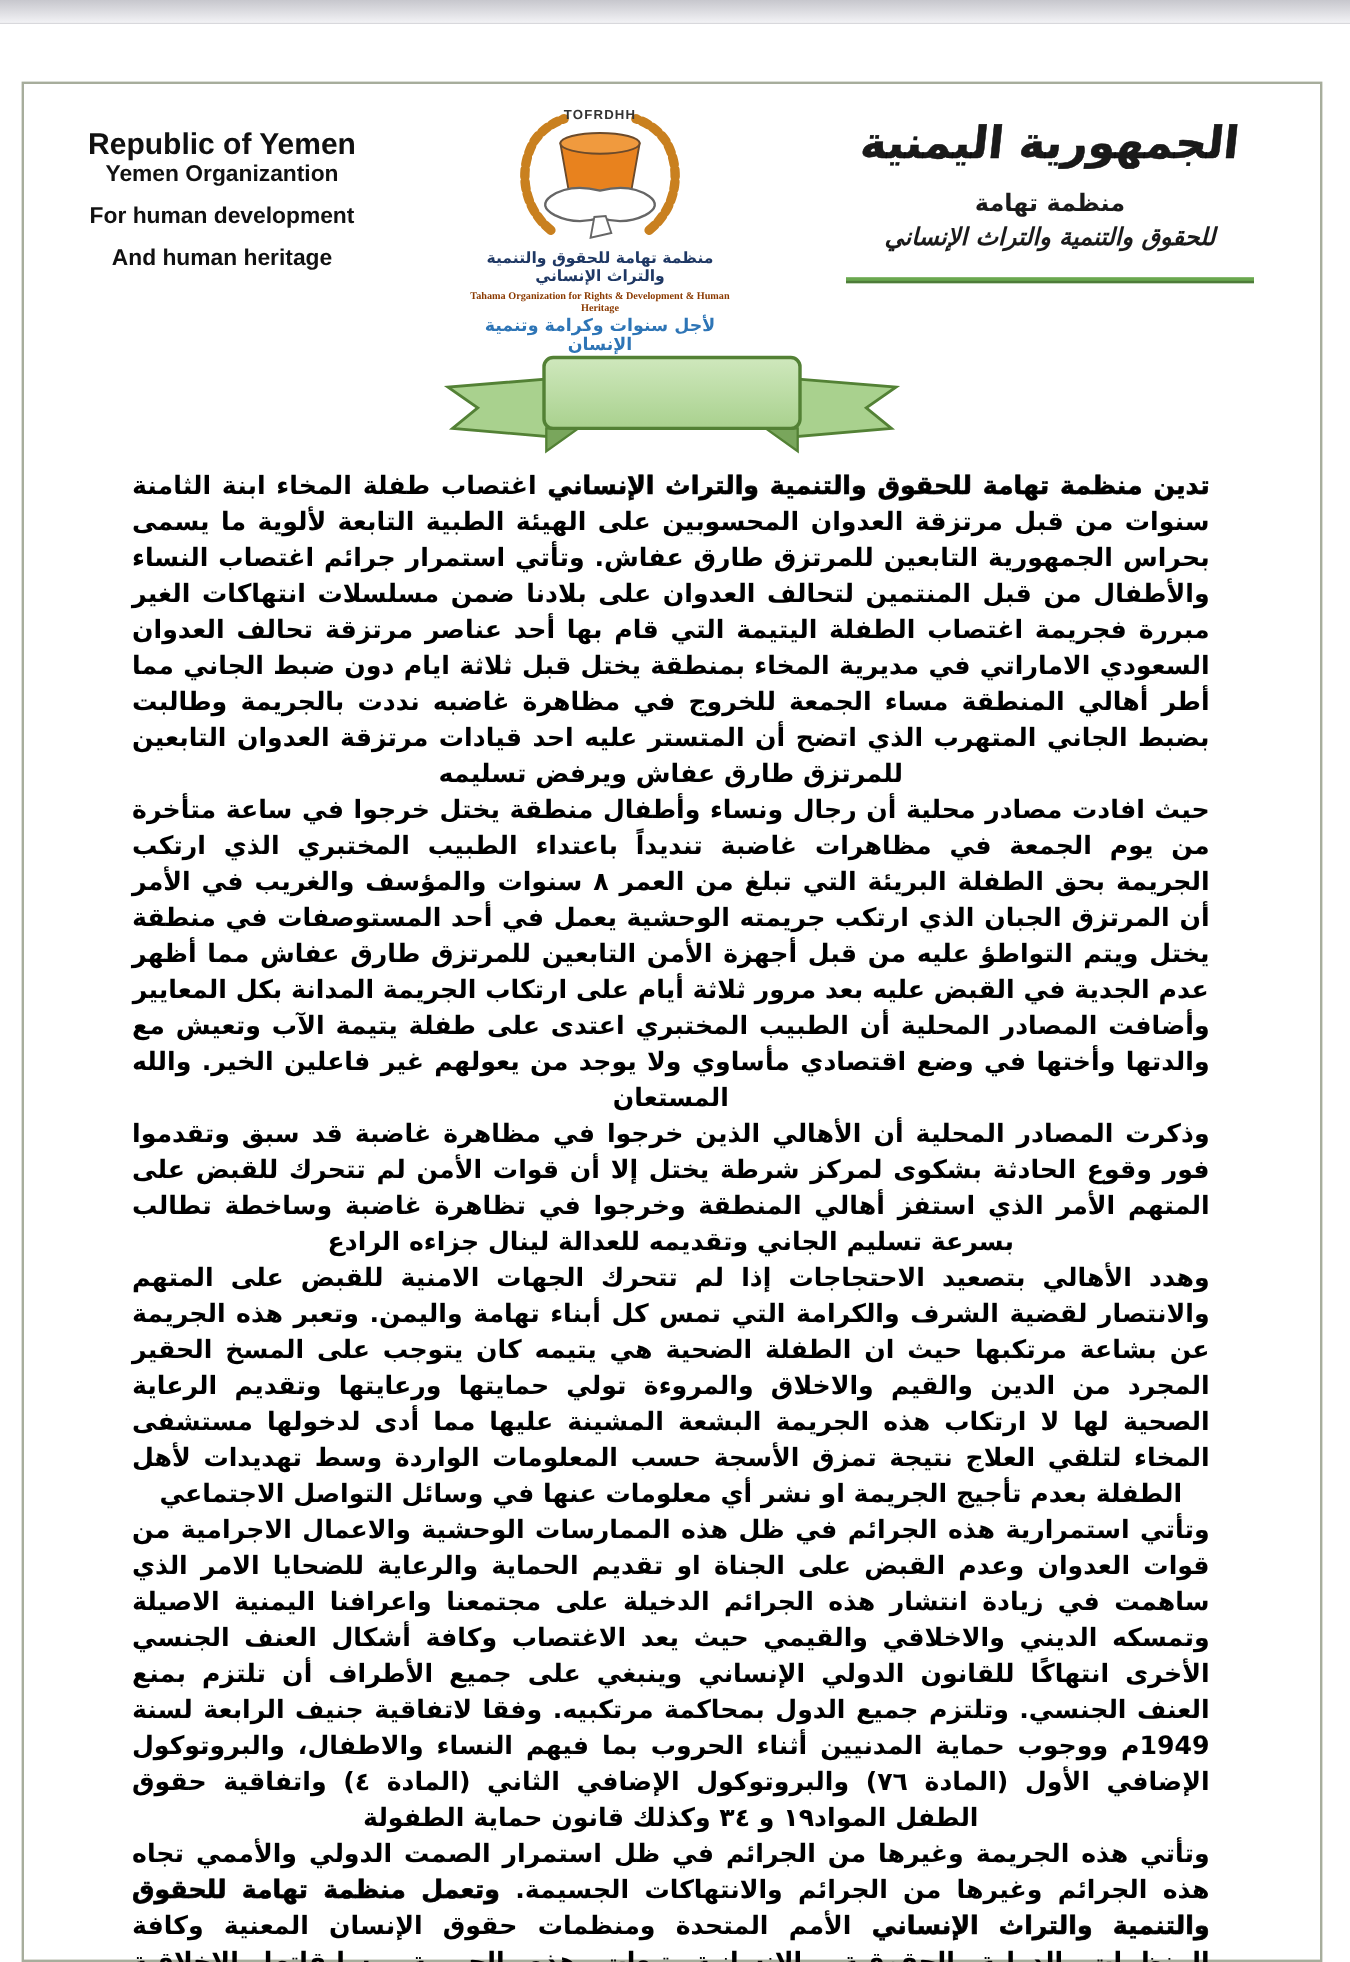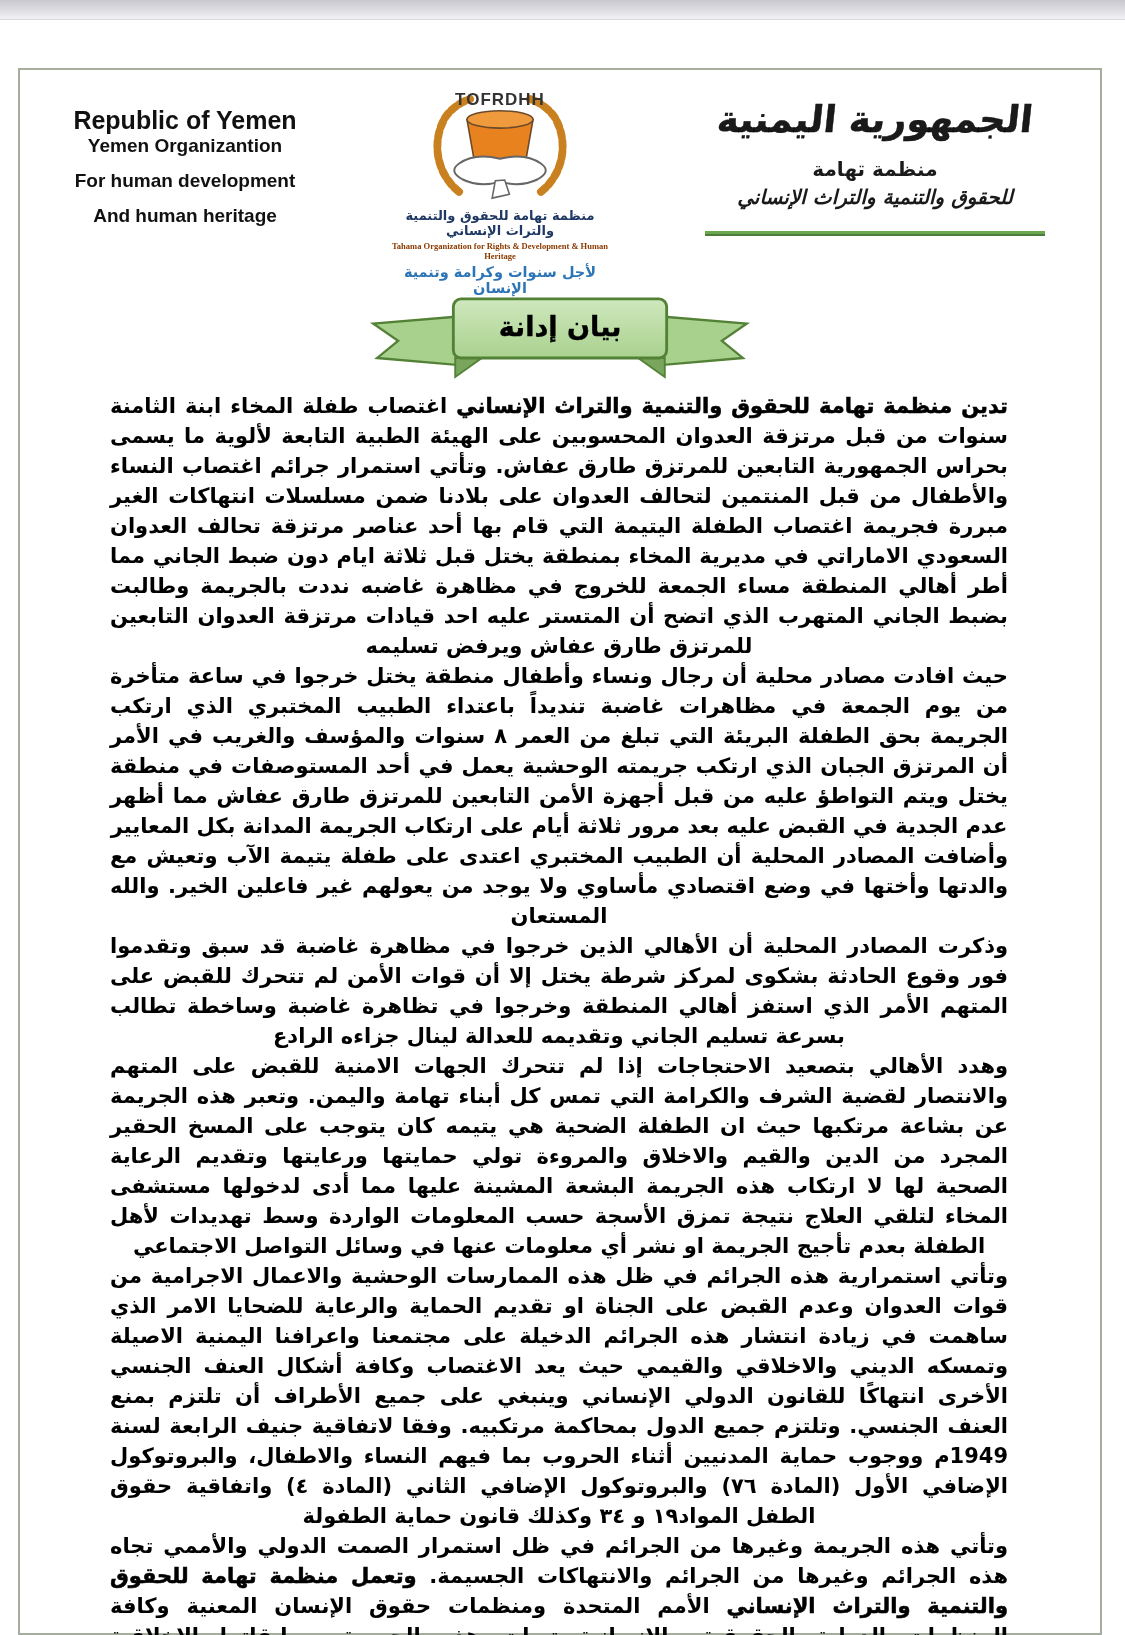--- a/index.html
+++ b/index.html
@@ -28,21 +28,21 @@
     font-size:37px; font-weight:900; color:#1a1a1a; transform:skewX(-6deg);
     -webkit-text-stroke:.4px #000; margin-bottom:16px;
   }
   .org-ar{ font-size:20px; font-weight:800; color:#1a1a1a; margin-bottom:4px; }
   .org-sub-ar{ font-size:20px; font-weight:800; font-style:italic; color:#1a1a1a; margin-bottom:22px; }
   .green-rule{ width:340px; height:5px; margin:0 auto; background:#6aa84f; border-bottom:2px solid #4e7c3a; }
   
   .logo{ position:relative; display:inline-block; text-align:center; }
   .logo .acronym{
     position:absolute; top:2px; left:0; right:0; text-align:center;
-    font-family:"Liberation Sans", sans-serif; font-size:17px; font-weight:bold;
+    font-family:"Liberation Sans", sans-serif; font-size:11px; font-weight:bold;
     letter-spacing:1px; color:#333;
   }
   .logo .name-ar{ font-size:13px; font-weight:800; color:#1f3864; margin-top:2px; }
   .logo .name-en{ font-family:"Liberation Serif", serif; font-size:8.5px; font-weight:bold; color:#8b3a00; margin-top:3px; }
   .logo .motto-ar{ font-size:14.5px; font-weight:800; color:#2e75b6; margin-top:3px; }
   .logo-svg{ display:block; margin:0 auto; }
   
   .ribbon{ position:relative; width:400px; height:92px; margin:-6px auto 6px auto; }
   .ribbon-text{
     position:absolute; left:0; right:0; top:20px; text-align:center;
@@ -106,21 +106,20 @@
         <polygon points="100,68 100,88 128,68" fill="#79a65c" stroke="#538135" stroke-width="2"></polygon>
         <polygon points="320,68 320,88 292,68" fill="#79a65c" stroke="#538135" stroke-width="2"></polygon>
         <defs>
           <linearGradient id="rg" x1="0" y1="0" x2="0" y2="1">
             <stop offset="0" stop-color="#cfe8bd"></stop>
               <stop offset="1" stop-color="#a9d18e"></stop>
           </linearGradient>
         </defs>
         <rect x="98" y="6" width="224" height="62" rx="8" fill="url(#rg)" stroke="#538135" stroke-width="3"></rect>
       </svg>
-      <div class="ribbon-text" dir="rtl">بيان إدانة</div>
     </div>
 
     <div class="doc-body">
       <p><span class="xbold">تدين منظمة تهامة للحقوق والتنمية والتراث الإنساني</span><span> اغتصاب طفلة المخاء ابنة الثامنة سنوات من قبل مرتزقة العدوان المحسوبين على الهيئة الطبية التابعة لألوية ما يسمى بحراس الجمهورية التابعين للمرتزق طارق عفاش. وتأتي استمرار جرائم اغتصاب النساء والأطفال من قبل المنتمين لتحالف العدوان على بلادنا ضمن مسلسلات انتهاكات الغير مبررة فجريمة اغتصاب الطفلة اليتيمة التي قام بها أحد عناصر مرتزقة تحالف العدوان السعودي الاماراتي في مديرية المخاء بمنطقة يختل قبل ثلاثة ايام دون ضبط الجاني مما أطر أهالي المنطقة مساء الجمعة للخروج في مظاهرة غاضبه نددت بالجريمة وطالبت بضبط الجاني المتهرب الذي اتضح أن المتستر عليه احد قيادات مرتزقة العدوان التابعين للمرتزق طارق عفاش ويرفض تسليمه</span></p>
       <p>حيث افادت مصادر محلية أن رجال ونساء وأطفال منطقة يختل خرجوا في ساعة متأخرة من يوم الجمعة في مظاهرات غاضبة تنديداً باعتداء الطبيب المختبري الذي ارتكب الجريمة بحق الطفلة البريئة التي تبلغ من العمر ٨ سنوات والمؤسف والغريب في الأمر أن المرتزق الجبان الذي ارتكب جريمته الوحشية يعمل في أحد المستوصفات في منطقة يختل ويتم التواطؤ عليه من قبل أجهزة الأمن التابعين للمرتزق طارق عفاش مما أظهر عدم الجدية في القبض عليه بعد مرور ثلاثة أيام على ارتكاب الجريمة المدانة بكل المعايير</p>
       <p>وأضافت المصادر المحلية أن الطبيب المختبري اعتدى على طفلة يتيمة الآب وتعيش مع والدتها وأختها في وضع اقتصادي مأساوي ولا يوجد من يعولهم غير فاعلين الخير. والله المستعان</p>
       <p>وذكرت المصادر المحلية أن الأهالي الذين خرجوا في مظاهرة غاضبة قد سبق وتقدموا فور وقوع الحادثة بشكوى لمركز شرطة يختل إلا أن قوات الأمن لم تتحرك للقبض على المتهم الأمر الذي استفز أهالي المنطقة وخرجوا في تظاهرة غاضبة وساخطة تطالب بسرعة تسليم الجاني وتقديمه للعدالة لينال جزاءه الرادع</p>
       <p>وهدد الأهالي بتصعيد الاحتجاجات إذا لم تتحرك الجهات الامنية للقبض على المتهم والانتصار لقضية الشرف والكرامة التي تمس كل أبناء تهامة واليمن. وتعبر هذه الجريمة عن بشاعة مرتكبها حيث ان الطفلة الضحية هي يتيمه كان يتوجب على المسخ الحقير المجرد من الدين والقيم والاخلاق والمروءة تولي حمايتها ورعايتها وتقديم الرعاية الصحية لها لا ارتكاب هذه الجريمة البشعة المشينة عليها مما أدى لدخولها مستشفى المخاء لتلقي العلاج نتيجة تمزق الأسجة حسب المعلومات الواردة وسط تهديدات لأهل الطفلة بعدم تأجيج الجريمة او نشر أي معلومات عنها في وسائل التواصل الاجتماعي</p>
       <p>وتأتي استمرارية هذه الجرائم في ظل هذه الممارسات الوحشية والاعمال الاجرامية من قوات العدوان وعدم القبض على الجناة او تقديم الحماية والرعاية للضحايا الامر الذي ساهمت في زيادة انتشار هذه الجرائم الدخيلة على مجتمعنا واعرافنا اليمنية الاصيلة وتمسكه الديني والاخلاقي والقيمي حيث يعد الاغتصاب وكافة أشكال العنف الجنسي الأخرى انتهاكًا للقانون الدولي الإنساني وينبغي على جميع الأطراف أن تلتزم بمنع العنف الجنسي. وتلتزم جميع الدول بمحاكمة مرتكبيه. وفقا لاتفاقية جنيف الرابعة لسنة 1949م ووجوب حماية المدنيين أثناء الحروب بما فيهم النساء والاطفال، والبروتوكول الإضافي الأول (المادة ٧٦) والبروتوكول الإضافي الثاني (المادة ٤) واتفاقية حقوق الطفل المواد١٩ و ٣٤ وكذلك قانون حماية الطفولة</p>
       <p><span>وتأتي هذه الجريمة وغيرها من الجرائم في ظل استمرار الصمت الدولي والأممي تجاه هذه الجرائم وغيرها من الجرائم والانتهاكات الجسيمة. </span><span class="xbold">وتعمل منظمة تهامة للحقوق والتنمية والتراث الإنساني</span><span> الأمم المتحدة ومنظمات حقوق الإنسان المعنية وكافة المنظمات الدولية الحقوقية والإنسانية تبعات هذه الجريمة وسابقاتها الاخلاقية والقانونية والانسانية كما ندعو كل منظمات المجتمع المدني وكافة النشطاء الحقوقيين والاعلاميين للتضامن والوقوف الجاد والتحرك المسؤول لفضح بشاعة ما يرتكبه التحالف ومرتزقته من انتهاكات تجاه المدنيين وخاصة الفئات الاضعف من النساء والأطفال في اليمن. المستمرة لأكثر من ٩ سنوات وتطالب منظمة تهامة بمحاكمة الجناة وعدم افلاتهم من العقاب والانتصاف للضحايا.</span></p>

